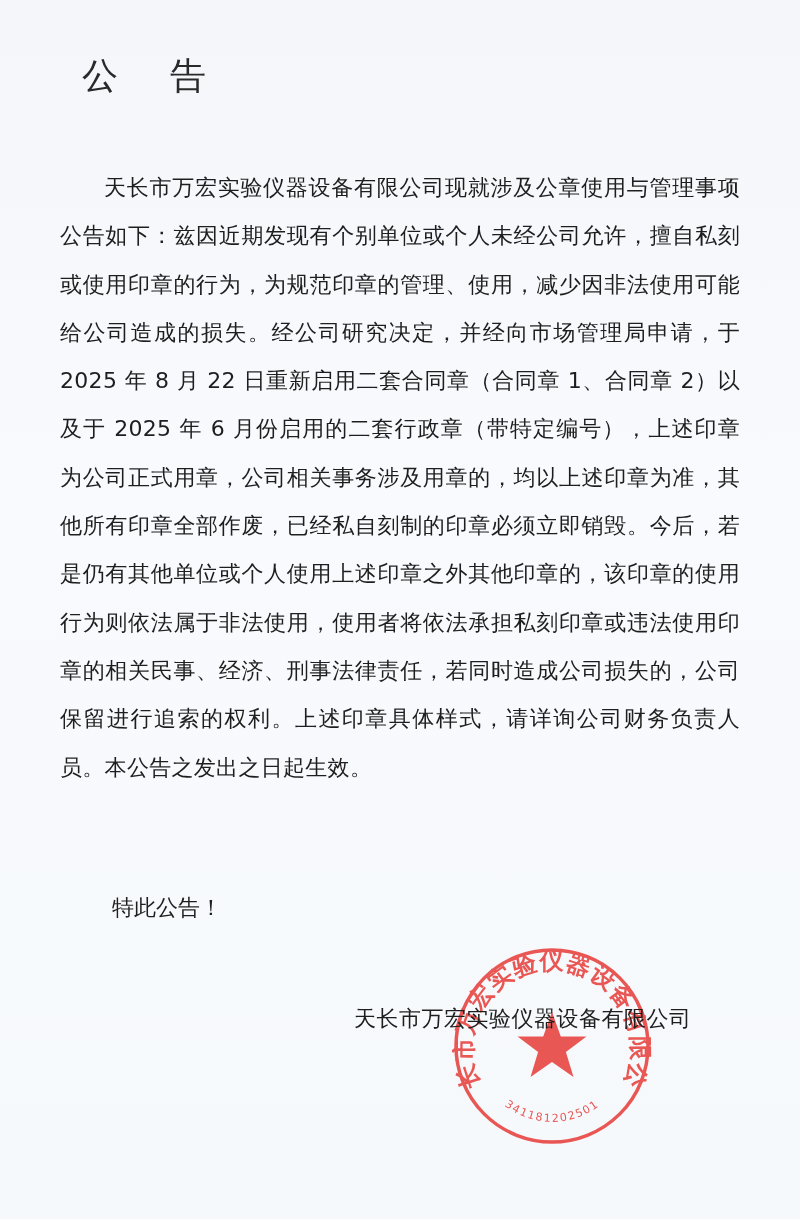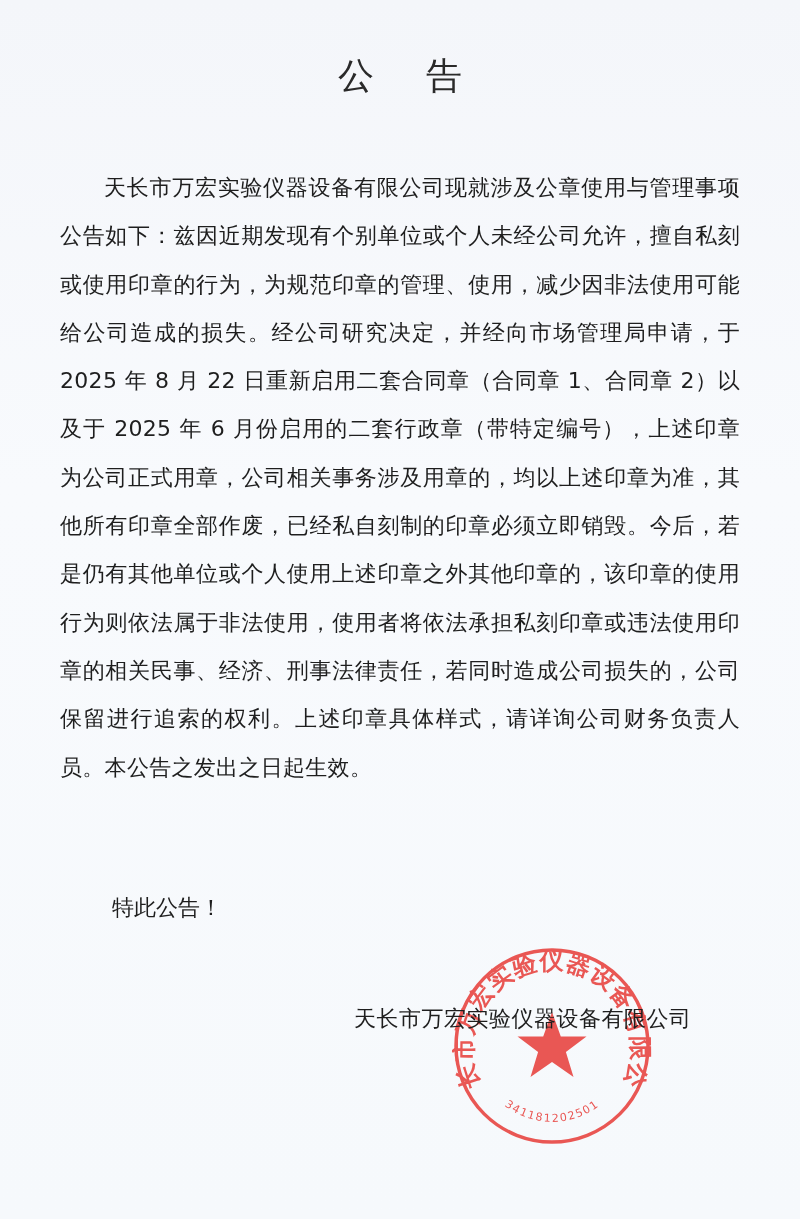--- a/index.html
+++ b/index.html
@@ -18,24 +18,24 @@
   .page {
     position: absolute;
     inset: 0;
     background: linear-gradient(180deg, #f4f6fa 0%, #f8fafd 40%, #f6f9fc 100%);
   }
   .title {
     position: absolute;
     top: 52px;
     left: 0;
     width: 800px;
-    text-align: center;
+    text-align: left;
     font-size: 36px;
     letter-spacing: 52px;
-    padding-left: 52px;
+    padding-left: 82px;
     box-sizing: border-box;
     font-family: "DejaVu Sans", sans-serif;
     font-weight: normal;
     color: #2a2a2a;
   }
   .body-text {
     position: absolute;
     top: 164px;
     left: 60px;
     width: 680px;

